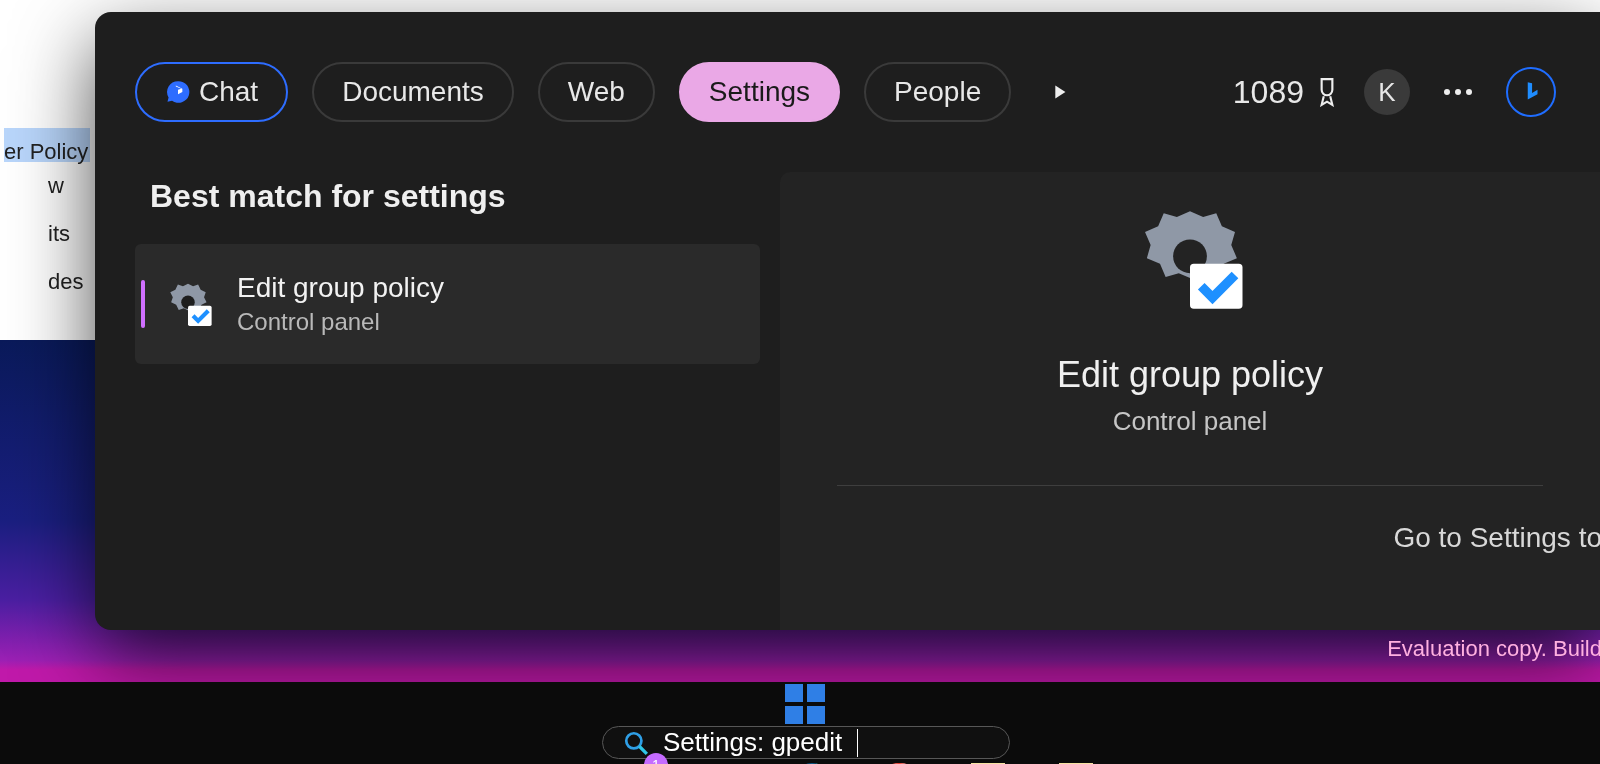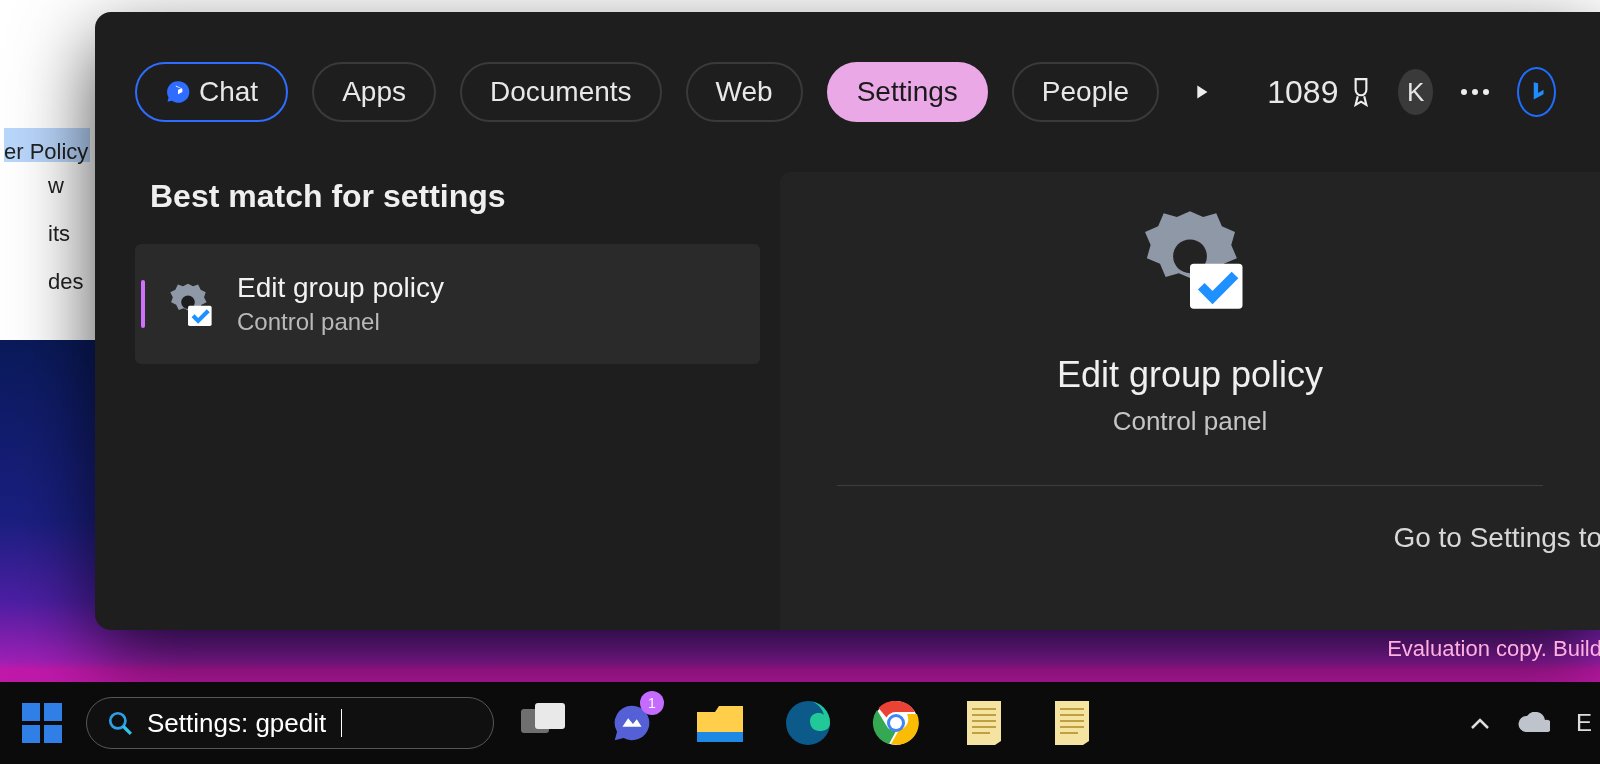--- a/index.html
+++ b/index.html
@@ -72,21 +72,21 @@
   .preview .ptitle { font-size:36px; color:#f0f0f0; margin-top:34px; }
   .preview .psub { font-size:26px; color:#c5c5c5; margin-top:10px; }
   .preview hr { width:86%; border:none; border-top:1px solid #3e3e3e; margin-top:48px; }
   .preview .goto { align-self:flex-end; margin-top:36px; margin-right:-2px; font-size:28px; color:#d8d8d8; }
 
   .eval { position:absolute; right:-2px; top:636px; color:#ffb0e0; font-size:22px; }
 
   
   .taskbar {
     position:absolute; left:0; right:0; bottom:0; height:82px; background:#0b0b0b;
-    display:flex; align-items:center; gap:0; color:#eee;
+    display:flex; align-items:center; gap:0; color:#eee;flex-direction:column;
   }
   .startbtn { width:64px; height:64px; margin-left:10px; display:flex; align-items:center; justify-content:center; cursor:pointer;}
   .searchbar {
     margin-left:12px; width:408px; height:52px; border:1.5px solid #575757; border-radius:30px;
     display:flex; align-items:center; gap:14px; padding:0 20px; background:#101010;
   }
   .searchbar .mag { width:26px; height:26px; }
   .searchbar .txt { color:#fff; font-size:26px; }
   .tb-center { flex:1; display:flex; align-items:center; justify-content:flex-start; padding-left:24px; gap:36px;}
   .tb-icon { width:52px; height:52px; display:flex; align-items:center; justify-content:center; cursor:pointer; position:relative;}
@@ -113,21 +113,20 @@
   <div class="filters">
     <button class="pill chat">
       <span>
         <svg width="26" height="26" viewBox="0 0 24 24">
             <path fill="#2e6dff" d="M12 2a10 10 0 0 0-8.7 15l-1 4 4.2-1A10 10 0 1 0 12 2z"></path>
             <path fill="#fff" d="M10 7l5 2-3 1v4l4-2v-3l-6-3z"></path>
           </svg>
       </span>
       <span>Chat</span>
     </button>
-    <button class="pill">Apps</button>
     <button class="pill">Documents</button>
     <button class="pill">Web</button>
     <button class="pill active">Settings</button>
     <button class="pill">People</button>
 
     <div class="iconbtn">
       <svg width="22" height="22" viewBox="0 0 24 24">
           <path fill="#eee" d="M8 5v14l11-7z"></path>
         </svg>
     </div>

